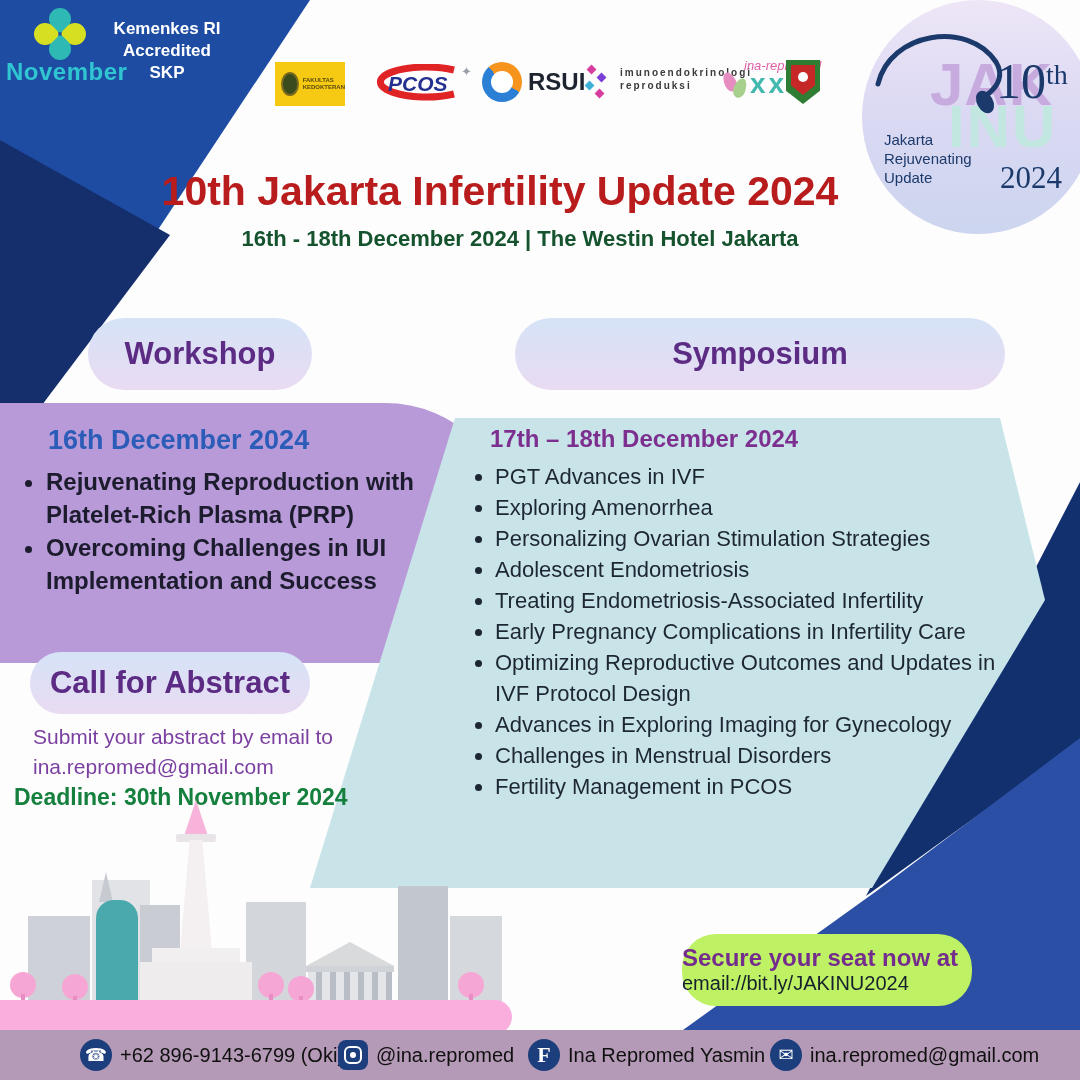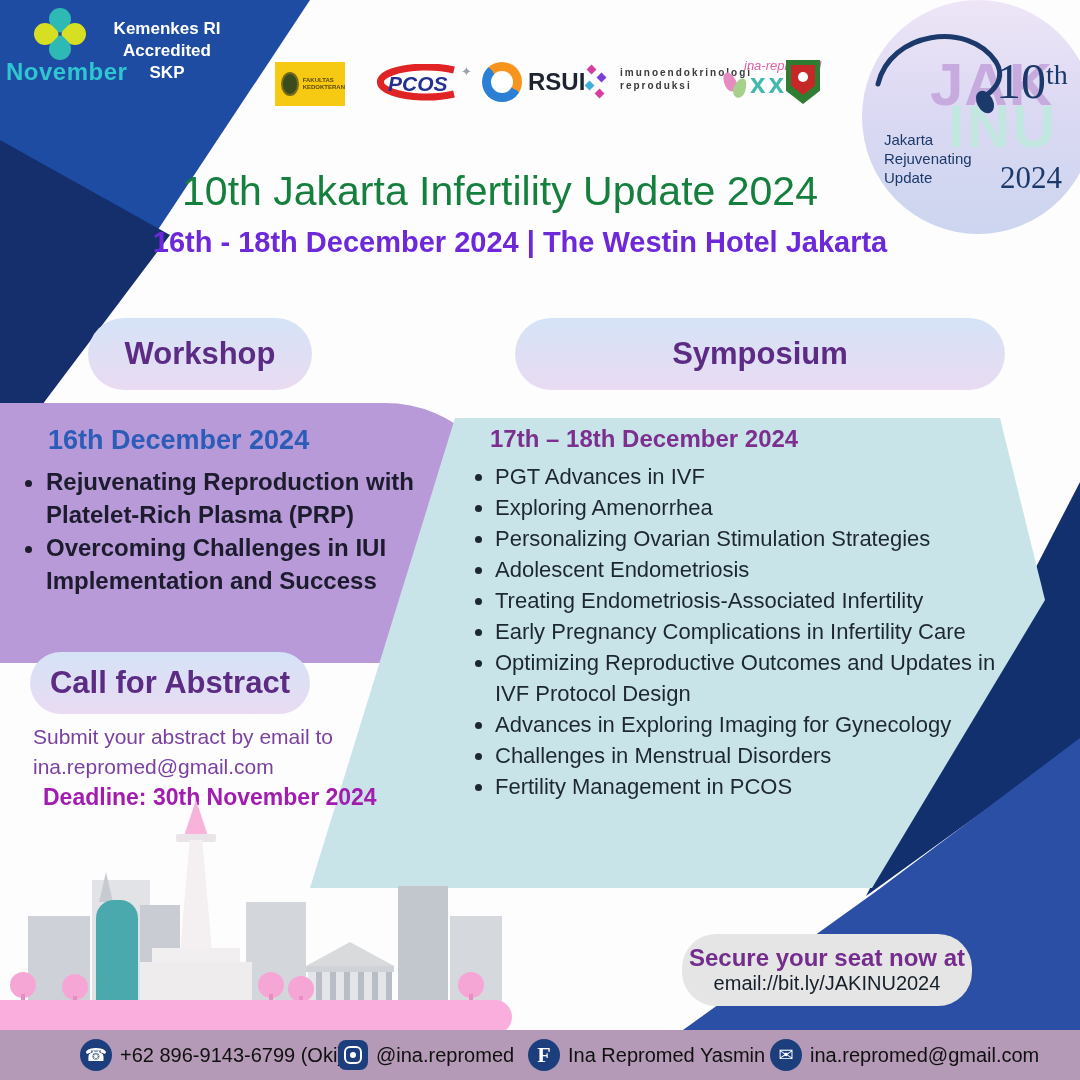--- a/index.html
+++ b/index.html
@@ -48,53 +48,53 @@
   .jakinu{left:862px;top:0;width:232px;height:234px;border-radius:50%;
           background:linear-gradient(180deg,#eee6f7 0%,#dcd9f3 45%,#ccd5ef 100%);}
   .jak{position:absolute;left:24px;top:50px;font-size:60px;font-weight:bold;color:#c7abdf;letter-spacing:1px;margin-left:44px;}
   .inu{position:absolute;left:86px;top:92px;font-size:60px;font-weight:bold;color:#c2e7e0;letter-spacing:2px;}
   .tenth{position:absolute;left:134px;top:52px;color:#1b3a6b;font-family:"Liberation Serif",serif;}
   .tenth .n{font-size:50px;}
   .tenth .s{font-size:28px;vertical-align:14px;}
   .jakinu-sub{position:absolute;left:22px;top:130px;font-size:15px;color:#1b3a6b;line-height:19px;}
   .jakinu-year{position:absolute;left:138px;top:160px;font-size:31px;color:#1b3a6b;font-family:"Liberation Serif",serif;}
   
-  .title{left:60px;top:168px;width:880px;text-align:center;font-size:41px;font-weight:normal;color:#15803d;}
-  .subtitle{left:60px;top:226px;width:920px;text-align:center;font-size:29px;font-weight:bold;color:#6d28d9;}
+  .title{left:60px;top:168px;width:880px;text-align:center;font-size:41px;font-weight:bold;color:#b91c1c;}
+  .subtitle{left:60px;top:226px;width:920px;text-align:center;font-size:22px;font-weight:bold;color:#14532d;}
   
   .pill{border-radius:36px;background:linear-gradient(180deg,#d5e3f7 0%,#e9dbf2 100%);
         text-align:center;font-weight:bold;color:#5c2b84;}
   .pill-workshop{left:88px;top:318px;width:224px;height:72px;font-size:31px;line-height:72px;}
   .pill-symposium{left:515px;top:318px;width:490px;height:72px;font-size:31px;line-height:72px;}
   .pill-call{left:30px;top:652px;width:280px;height:62px;font-size:31px;line-height:62px;border-radius:31px;}
   
   .blob{left:-30px;top:403px;width:545px;height:260px;background:#b79ad7;border-radius:0 130px 130px 0;}
   .blob-date{position:absolute;left:78px;top:22px;font-size:27px;font-weight:bold;color:#2b5cb8;}
   .blob ul{position:absolute;left:48px;top:62px;width:392px;margin:0;padding:0 0 0 28px;
            font-size:24px;font-weight:bold;color:#1c1c2e;line-height:33px;}
   
   .symp{left:300px;top:415px;width:780px;height:485px;background:#c9e4e9;
         clip-path:polygon(155px 3px,700px 3px,745px 185px,572px 473px,10px 473px);}
   .symp-date{position:absolute;left:190px;top:10px;font-size:24px;font-weight:bold;color:#7c2f8f;}
   .symp ul{position:absolute;left:165px;top:46px;width:505px;margin:0;padding:0 0 0 30px;
            font-size:22px;color:#1d2733;line-height:31px;}
   
   .submit{left:33px;top:722px;width:340px;font-size:21px;color:#7b3fa0;line-height:30px;}
-  .deadline{left:14px;top:784px;font-size:23px;font-weight:bold;color:#a21caf;margin-left:29px;}
+  .deadline{left:14px;top:784px;font-size:23px;font-weight:bold;color:#15803d;}
   
   .bld{position:absolute;}
   .grid{background-image:repeating-linear-gradient(90deg,rgba(120,126,136,.35) 0 6px,transparent 6px 12px),
                          repeating-linear-gradient(0deg,rgba(120,126,136,.35) 0 5px,transparent 5px 11px);}
   .stripes{background-image:repeating-linear-gradient(0deg,rgba(110,116,126,.3) 0 4px,transparent 4px 10px);}
   .tree{position:absolute;width:26px;height:26px;border-radius:50%;background:#f6a6d4;}
   .trunk{position:absolute;width:4px;height:12px;background:#e98cc4;}
   .cols{background-image:repeating-linear-gradient(90deg,#e3e5e8 0 8px,#b9bec6 8px 14px);}
   .ground{left:-12px;top:1000px;width:524px;height:34px;background:#f9aede;border-radius:0 18px 18px 0;}
   
-  .secure{left:682px;top:934px;width:290px;height:72px;border-radius:34px;background:#e5e5e5;text-align:center;}
+  .secure{left:682px;top:934px;width:290px;height:72px;border-radius:34px;background:#bef264;}
   .secure .l1{margin-top:10px;font-size:24px;font-weight:bold;color:#742d8d;}
   .secure .l2{font-size:20px;color:#16202c;}
   
   .bottom-bar{left:0;top:1030px;width:1080px;height:50px;background:#b49ab6;}
   .contact{position:absolute;top:4px;height:42px;display:flex;align-items:center;gap:8px;
            font-size:20px;color:#101010;}
   .cicon{width:32px;height:32px;border-radius:50%;background:#1c3e7d;color:#fff;display:flex;
          align-items:center;justify-content:center;font-size:18px;flex:0 0 auto;}
   .ig-box{width:30px;height:30px;border-radius:8px;background:#1c3e7d;position:relative;flex:0 0 auto;}
   .ig-lens{position:absolute;inset:6px;border:2px solid #fff;border-radius:6px;}

